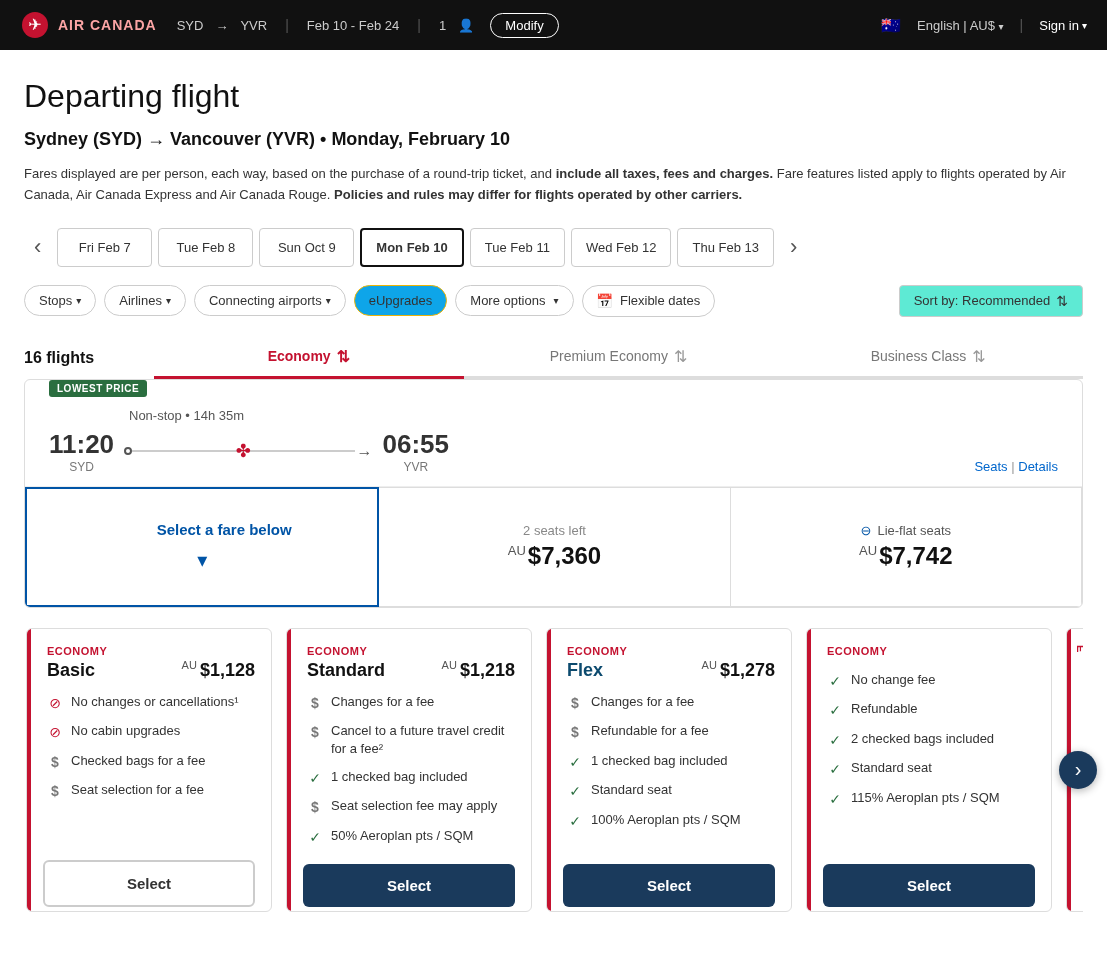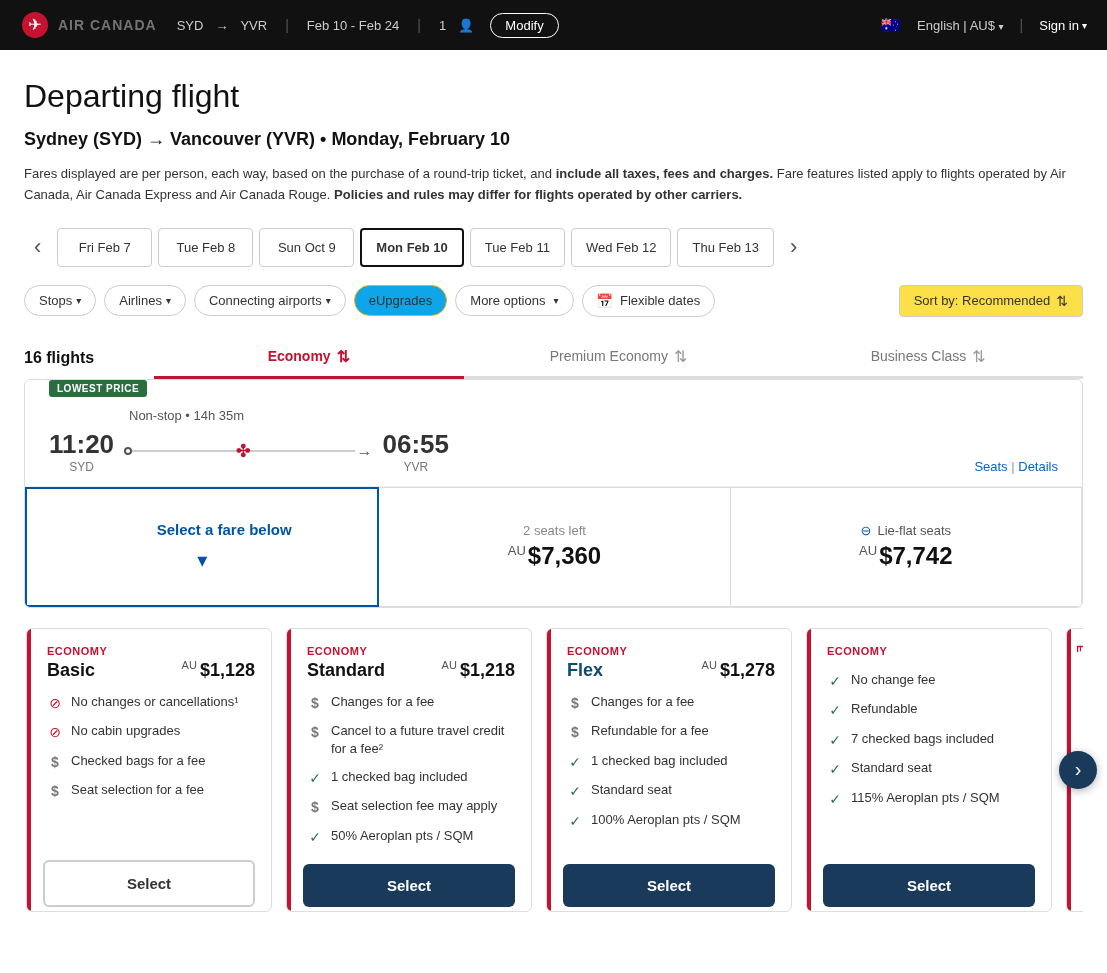--- a/index.html
+++ b/index.html
@@ -7,21 +7,21 @@
   </style>
 </head>
 <body>
 
 <header style="background:#111;color:#fff;display:flex;align-items:center;padding:0 20px;height:50px;gap:12px;">
   <div style="display:flex;align-items:center;gap:8px;">
     <svg width="30" height="30" viewBox="0 0 30 30">
       <circle cx="15" cy="15" r="13" fill="#c41230"></circle>
       <text x="15" y="20" text-anchor="middle" font-size="16" fill="#fff">✈</text>
     </svg>
-    <span style="font-weight:700;font-size:14px;letter-spacing:1px;color:#737373;">AIR CANADA</span>
+    <span style="font-weight:700;font-size:14px;letter-spacing:1px;color:#fca5a5;">AIR CANADA</span>
   </div>
   <span style="color:#ccc;font-size:13px;margin-left:8px;">SYD</span>
   <span style="color:#ccc;font-size:13px;">→</span>
   <span style="color:#ccc;font-size:13px;">YVR</span>
   <span style="color:#555;margin:0 6px;">|</span>
   <span style="color:#ccc;font-size:13px;">Feb 10 - Feb 24</span>
   <span style="color:#555;margin:0 6px;">|</span>
   <span style="color:#ccc;font-size:13px;">1</span>
   <span style="color:#ccc;font-size:13px;">👤</span>
   <button style="border:1.5px solid #fff;border-radius:20px;padding:4px 14px;background:transparent;color:#fff;font-size:13px;cursor:pointer;margin-left:4px;">Modify</button>
@@ -82,21 +82,21 @@
       <span>eUpgrades</span>
     </button>
     <button style="border:1px solid #ccc;border-radius:20px;padding:7px 14px;background:#fff;cursor:pointer;font-size:13px;color:#333;display:flex;align-items:center;gap:8px;">
       <span>More options</span>
       <span style="font-size:10px;">▾</span>
     </button>
     <button style="border:1px solid #ccc;border-radius:20px;padding:7px 14px;background:#fff;cursor:pointer;font-size:13px;color:#333;display:flex;align-items:center;gap:6px;">
       <span style="font-size:14px;">📅</span>
       <span>Flexible dates</span>
     </button>
-    <button style="margin-left:auto;border:1px solid #ccc;border-radius:4px;padding:7px 14px;background:#fde047;cursor:pointer;font-size:13px;color:#333;display:flex;align-items:center;gap:6px;">
+    <button style="margin-left:auto;border:1px solid #ccc;border-radius:4px;padding:7px 14px;background:#5eead4;cursor:pointer;font-size:13px;color:#333;display:flex;align-items:center;gap:6px;">
       <span>Sort by: Recommended</span>
       <span style="font-size:14px;">⇅</span>
     </button>
   </div>
 
   <div style="display:flex;align-items:center;margin-bottom:0;">
     <span style="font-size:16px;font-weight:600;color:#111;min-width:130px;padding:8px 0;">16 flights</span>
     <div style="display:flex;flex:1;">
       <div style="flex:1;text-align:center;padding:10px 8px;font-size:14px;font-weight:700;color:#c41230;border-bottom:3px solid #c41230;cursor:pointer;display:flex;align-items:center;justify-content:center;gap:6px;">
         <span>Economy</span>
@@ -279,21 +279,21 @@
             <li style="display: flex; align-items: flex-start; gap: 8px; font-size: 13px; color: rgb(51, 51, 51); margin-bottom: 9px; line-height: 1.4;">
               <span style="flex-shrink: 0; width: 16px; text-align: center; margin-top: 1px; color: rgb(42, 110, 63); font-size: 14px;">✓</span>
               <span>No change fee</span>
             </li>
             <li style="display: flex; align-items: flex-start; gap: 8px; font-size: 13px; color: rgb(51, 51, 51); margin-bottom: 9px; line-height: 1.4;">
               <span style="flex-shrink: 0; width: 16px; text-align: center; margin-top: 1px; color: rgb(42, 110, 63); font-size: 14px;">✓</span>
               <span>Refundable</span>
             </li>
             <li style="display: flex; align-items: flex-start; gap: 8px; font-size: 13px; color: rgb(51, 51, 51); margin-bottom: 9px; line-height: 1.4;">
               <span style="flex-shrink: 0; width: 16px; text-align: center; margin-top: 1px; color: rgb(42, 110, 63); font-size: 14px;">✓</span>
-              <span>7 checked bags included</span>
+              <span>2 checked bags included</span>
             </li>
             <li style="display: flex; align-items: flex-start; gap: 8px; font-size: 13px; color: rgb(51, 51, 51); margin-bottom: 9px; line-height: 1.4;">
               <span style="flex-shrink: 0; width: 16px; text-align: center; margin-top: 1px; color: rgb(42, 110, 63); font-size: 14px;">✓</span>
               <span>Standard seat</span>
             </li>
             <li style="display: flex; align-items: flex-start; gap: 8px; font-size: 13px; color: rgb(51, 51, 51); margin-bottom: 9px; line-height: 1.4;">
               <span style="flex-shrink: 0; width: 16px; text-align: center; margin-top: 1px; color: rgb(42, 110, 63); font-size: 14px;">✓</span>
               <span>115% Aeroplan pts / SQM</span>
             </li>
           </ul>

